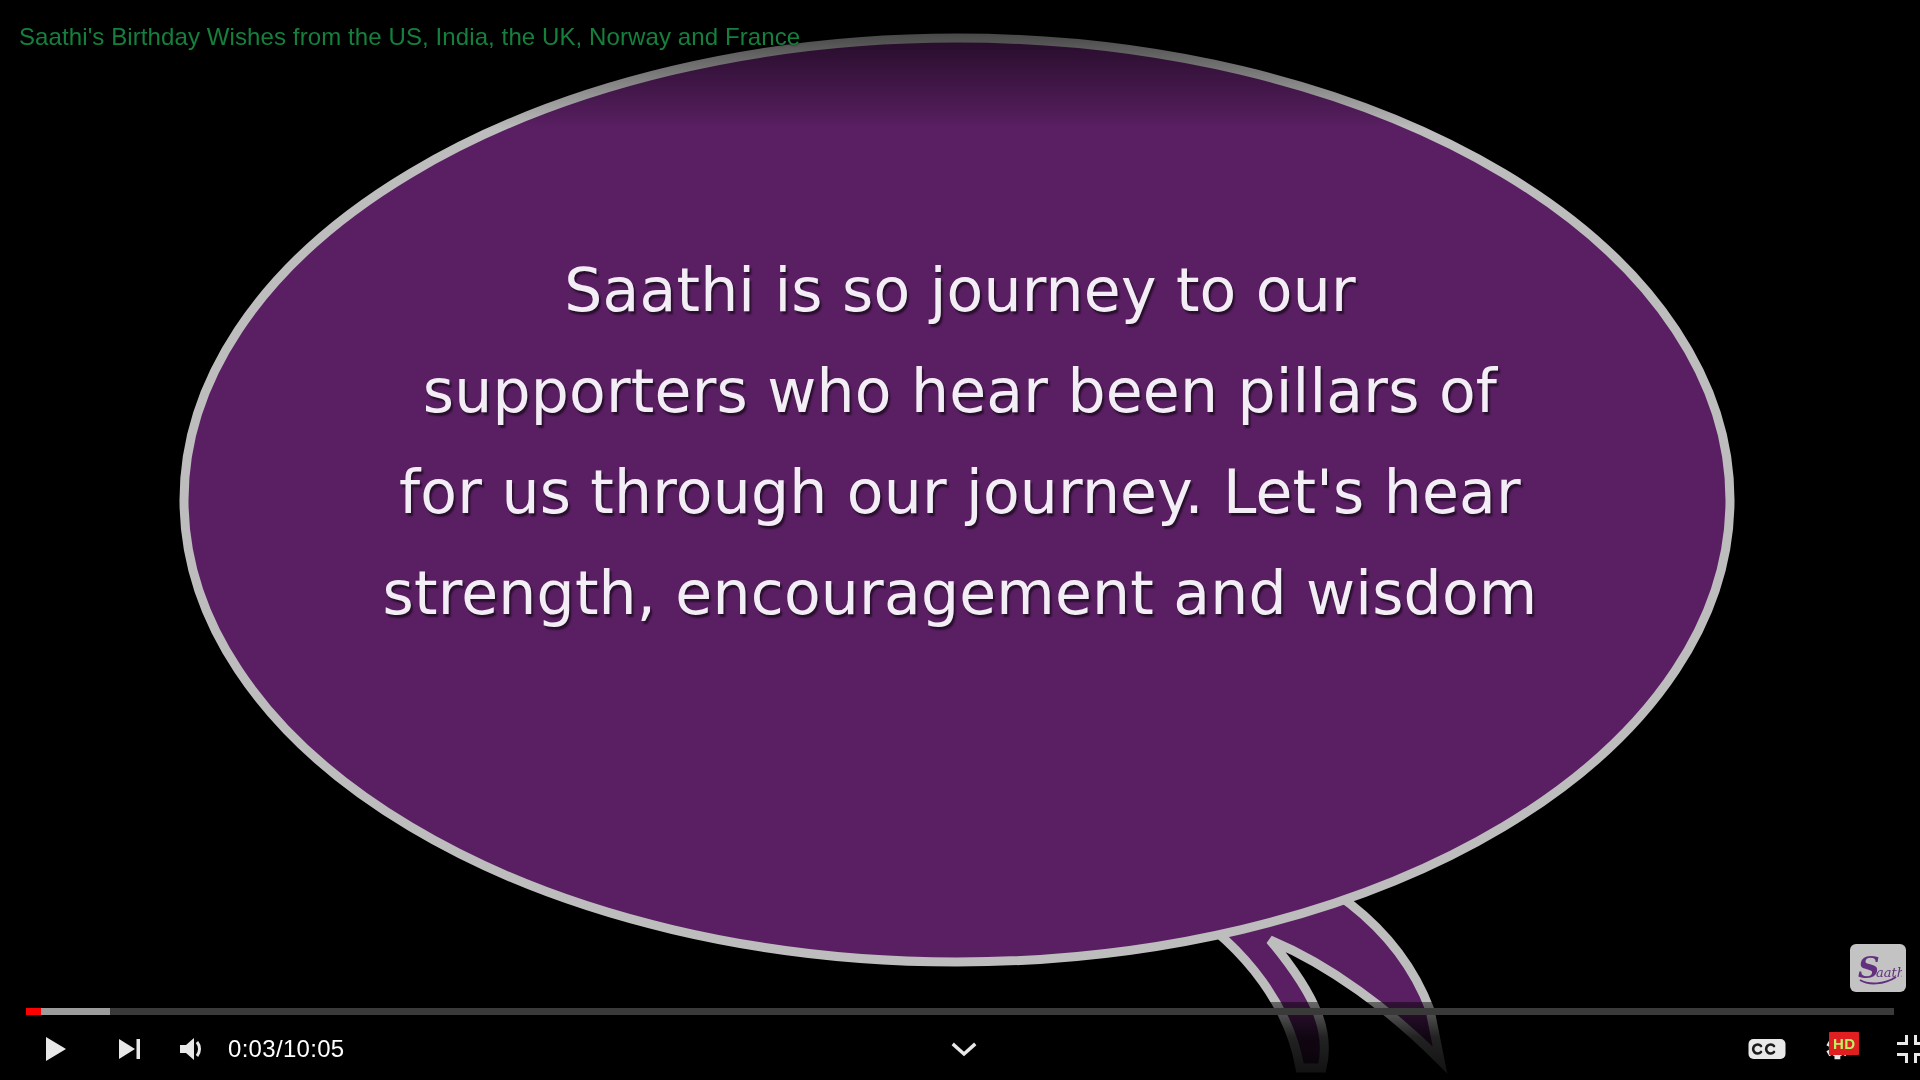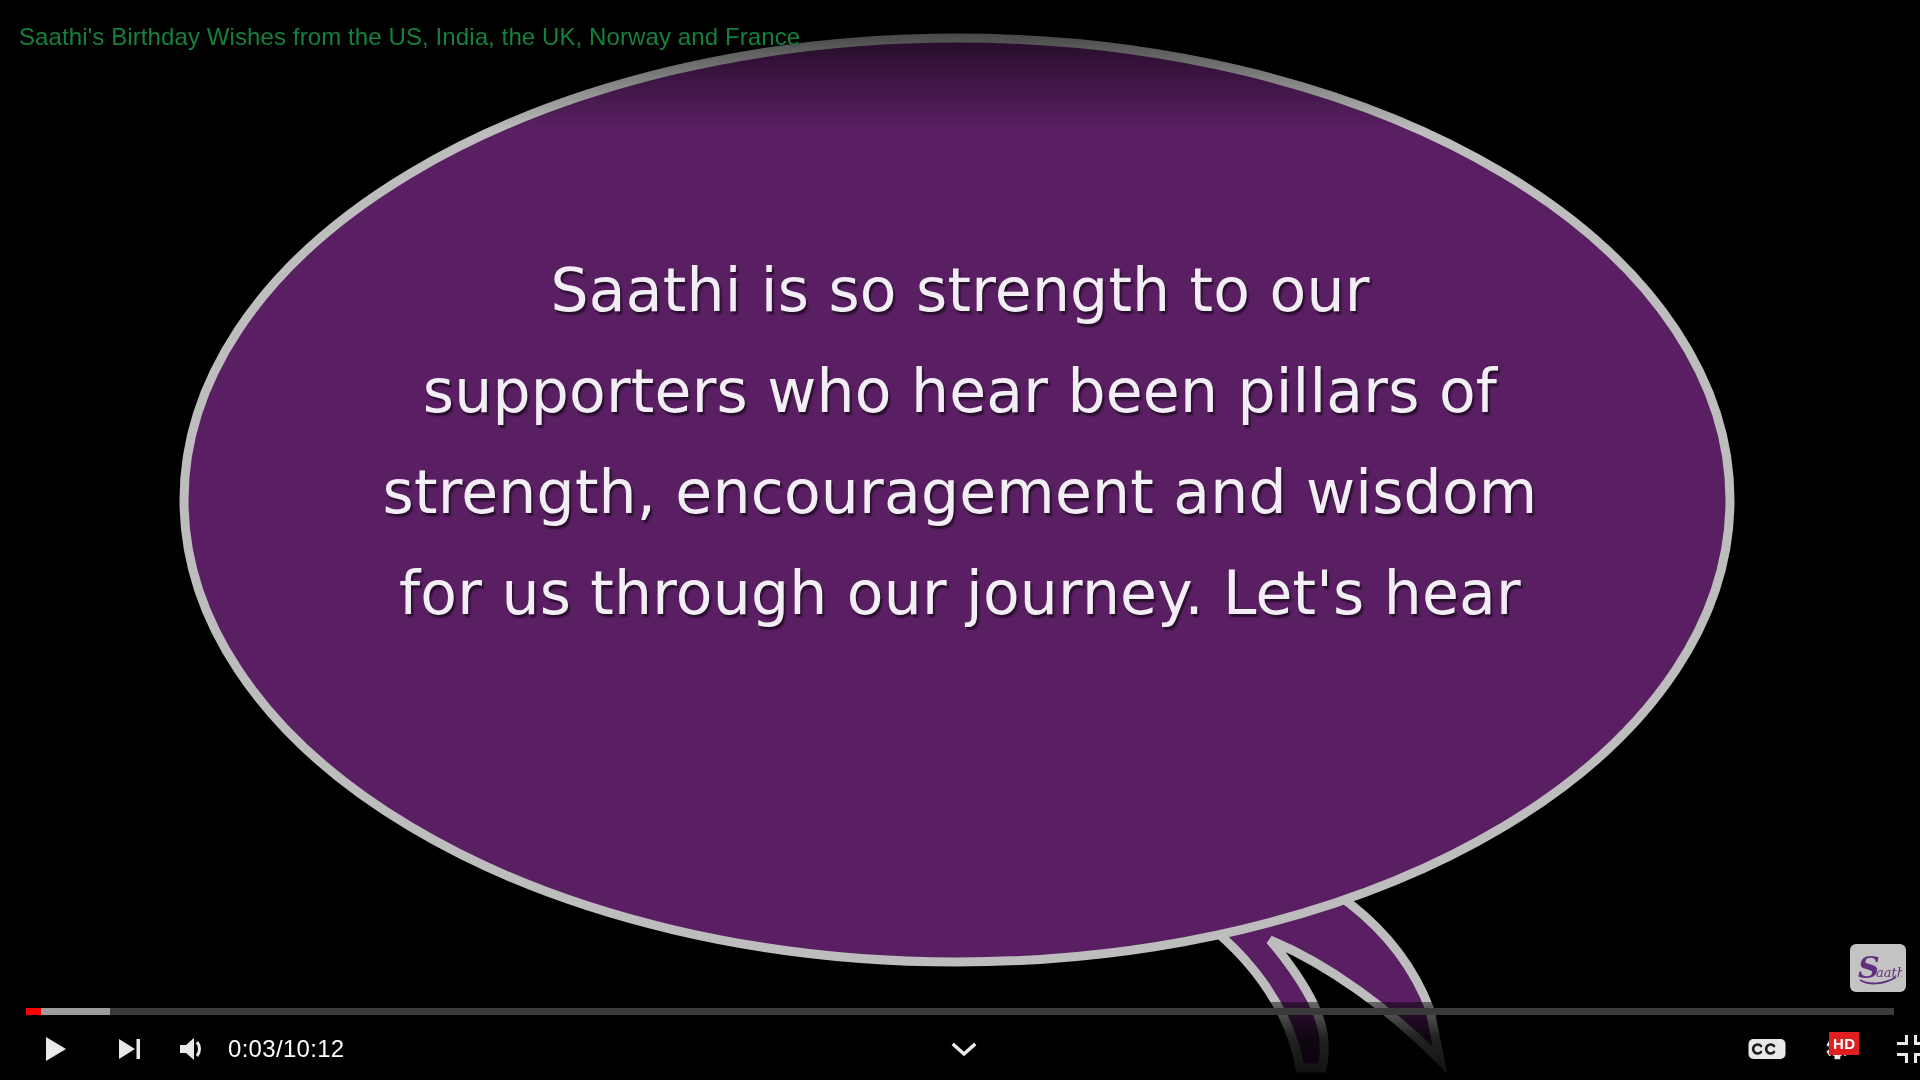--- a/index.html
+++ b/index.html
@@ -171,21 +171,21 @@
   #captions-button  { right: 168px; width: 52px; }
   #settings-button  { right: 96px;  width: 58px; }
   #fullscreen-button{ right: 24px;  width: 52px; }
   .btn.right { position: absolute; top: 0; height: 62px; }
 
   #hd-badge {
     position: absolute;
     left: 22px;
     top: 14px;
     background: #e02020;
-    color: #ffffff;
+    color: #bef264;
     font-size: 15px;
     font-weight: 700;
     line-height: 1;
     padding: 4px 4px 4px 4px;
     letter-spacing: 0.3px;
     border-radius: 1px;
   }
   #settings-button { position: absolute; }
 </style>
 </head>
@@ -199,21 +199,21 @@
 
       <path d="M1180 820 C1330 870 1400 930 1430 1010 L1440 1060
                C1390 1010 1330 965 1270 940
                C1320 1000 1330 1035 1322 1068
                L1300 1068
                C1290 1010 1250 950 1180 905 Z" fill="#5a1f63" stroke="#bdbdbd" stroke-width="9"></path>
 
       <ellipse cx="957" cy="500" rx="773" ry="462" fill="#5a1f63" stroke="#bdbdbd" stroke-width="9"></ellipse>
     </svg>
 
-    <div id="bubble-text" style="color: rgb(243, 238, 245);"><div>Saathi is so strength  to our</div><div>supporters who hear been pillars of</div><div>strength, encouragement and wisdom</div><div>for us through our journey. Let's hear</div></div>
+    <div id="bubble-text" style="color: rgb(243, 238, 245);"><div>Saathi is so journey  to our</div><div>supporters who hear been pillars of</div><div>for us through our journey. Let's hear</div><div>strength, encouragement and wisdom</div></div>
 
     <div id="watermark">
       <svg width="48" height="42" viewBox="0 0 48 42">
         <text x="4" y="31" font-family="DejaVu Serif, serif" font-size="30" font-style="italic" font-weight="700" fill="#63307f">S</text>
         <text x="22" y="30" font-family="DejaVu Serif, serif" font-size="13" font-style="italic" fill="#63307f">aathi</text>
         <path d="M6 33 C14 38 30 38 42 30" stroke="#63307f" stroke-width="2" fill="none"></path>
       </svg>
     </div>
   </div>
 
@@ -246,21 +246,21 @@
       <div class="btn" id="volume-button">
         <svg width="32" height="28" viewBox="0 0 32 28">
           <polygon points="3,10 9,10 17,3 17,25 9,18 3,18" fill="#e8e8e8"></polygon>
           <path d="M20 7 A11 11 0 0 1 20 21" stroke="#e8e8e8" stroke-width="3" fill="none"></path>
         </svg>
       </div>
 
       <div id="time-display">
         <span>0:03</span>
         <span> / </span>
-        <span>10:12</span>
+        <span>10:05</span>
       </div>
 
       <div class="btn" id="chevron-button">
         <svg width="26" height="16" viewBox="0 0 26 16">
           <polyline points="3,4 13,13 23,4" stroke="#e8e8e8" stroke-width="3.4" fill="none" stroke-linecap="square" stroke-linejoin="miter"></polyline>
         </svg>
       </div>
 
       <div class="btn right" id="captions-button">
         <svg width="40" height="28" viewBox="0 0 40 28">

